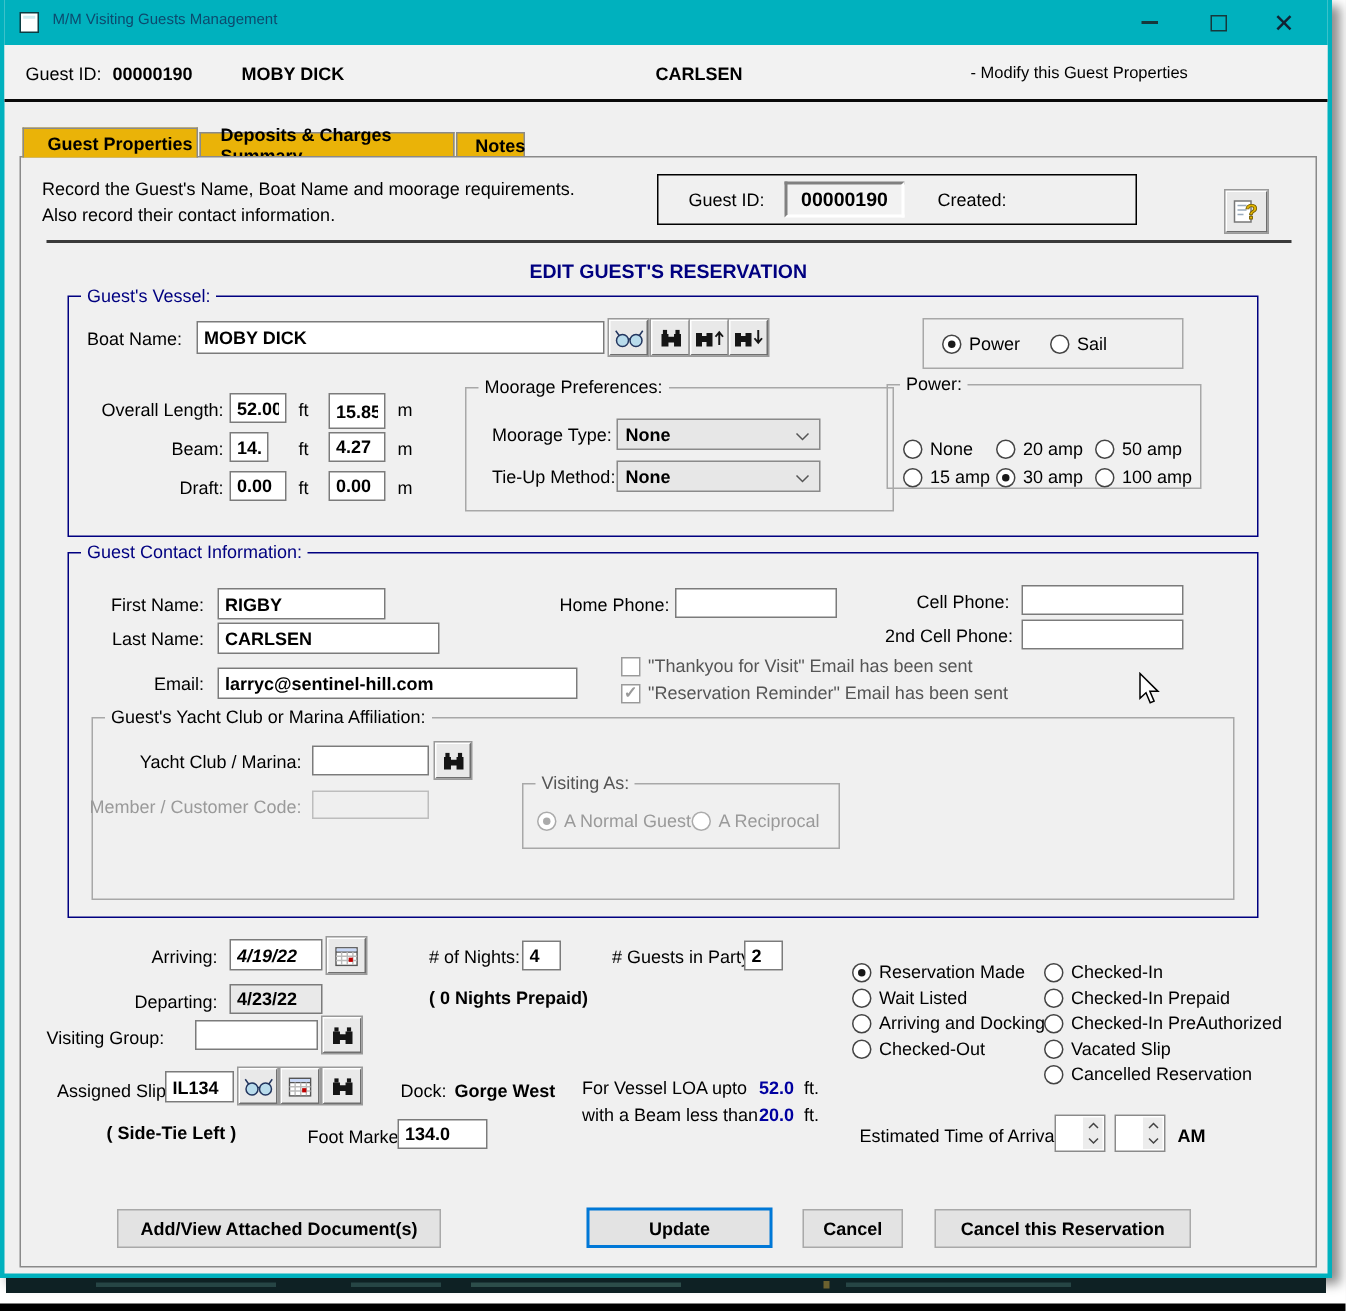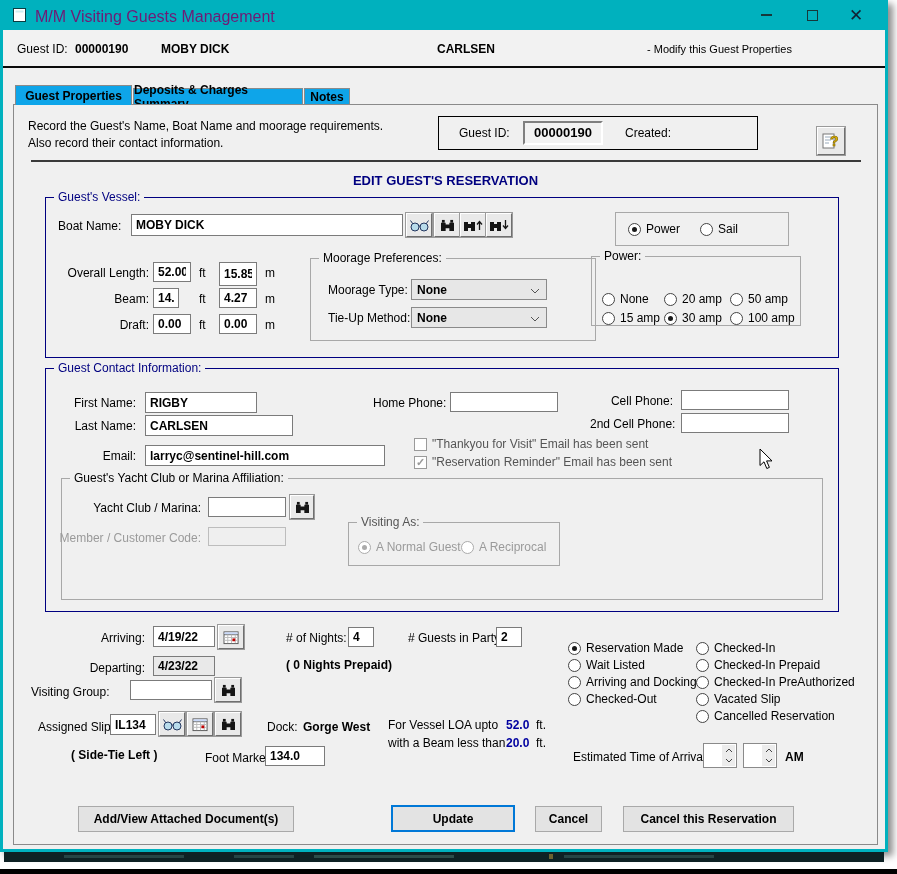--- a/index.html
+++ b/index.html
@@ -7,28 +7,28 @@
   .abs { position:absolute; }
   #win { position:absolute; left:0; top:0; width:888px; height:852px; background:#f0f0f0;
          border-left:3px solid #00b1be; border-right:3px solid #00b1be; border-bottom:3px solid #00b1be;
          box-shadow:5px 4px 7px rgba(0,0,0,.45); }
   .lbl { font-size:12px; color:#000; white-space:nowrap; }
   .b { font-weight:bold; }
   .gray { color:#9a9a9a; }
   .navy { color:#000080; }
   
   #titlebar { position:absolute; left:0; top:0; width:100%; height:30px; background:#00b1be; }
-  #title-text { position:absolute; left:32px; top:8px; font-size:16px; color:#701a75; }
+  #title-text { position:absolute; left:32px; top:8px; font-size:10px; color:#0c4a6e; }
   .wctl { position:absolute; top:0; width:34px; height:30px; display:flex; align-items:center; justify-content:center; color:#123; }
   
   #hdr { position:absolute; left:0; top:30px; width:100%; height:38px; background:#f2f2f2; border-bottom:2px solid #0a0a0a; }
   
   #panel { position:absolute; left:10px; top:104px; width:865px; height:741px; border:1px solid #8a8a8a; background:#f0f0f0; }
-  .tab { position:absolute; background:#0ea5e9; border:1px solid #8a8a8a; border-bottom:none; font-size:12px; font-weight:bold;
-         display:flex; align-items:center; justify-content:center; }
+  .tab { position:absolute; background:#eab308; border:1px solid #8a8a8a; border-bottom:none; font-size:12px; font-weight:bold;
+         display:flex; align-items:center; justify-content:center;padding-left:13px; }
   .tab.active { z-index:3; }
   
   .fld { position:absolute; border:1px solid #7b7b7b; background:#fff; font-family:"Liberation Sans",sans-serif;
          font-size:12px; font-weight:bold; padding:0 4px; color:#000; }
   .fld.ro { background:#e9e9e9; }
   .fld.dis { background:#efefef; border-color:#bdbdbd; }
   .sunken { position:absolute; border:2px solid; border-color:#808080 #fff #fff #808080; background:#f2f2f2;
             font-size:13px; font-weight:bold; text-align:center; padding-top:2px; }
   
   .grp { position:absolute; border:1px solid #000080; }
@@ -274,21 +274,21 @@
   <span class="radio dis" style="left:458px;top:540px">
       <i class="rdot"></i>
       <em class="rlbl">A Reciprocal</em>
     </span>
 
   <svg class="abs" style="left:756px;top:448px" width="15" height="23" viewBox="0 0 15 23">
     <path d="M1 1 L1 17.5 L5 13.8 L7.8 20.5 L10.4 19.4 L7.6 12.9 L13 12.9 Z" fill="#fff" stroke="#000"></path>
   </svg>
 
   <span class="abs lbl" style="left:60px;top:631px;width:82px;text-align:right">Arriving:</span>
-  <input class="fld" style="left: 150px; top: 626px; width: 62px; height: 21px;" value="4/19/22">
+  <input class="fld" style="left: 150px; top: 626px; width: 62px; height: 21px; font-style: italic;" value="4/19/22">
   <button class="ibtn" style="left:215px;top:625px">
     <svg width="17" height="15" viewBox="0 0 18 16">
       <rect x="1" y="2" width="15" height="12.5" fill="#fff" stroke="#555"></rect>
       <line x1="1" y1="5" x2="16" y2="5" stroke="#555"></line>
       <rect x="1.5" y="2.5" width="14" height="2" fill="#c8d8f8"></rect>
       <line x1="5" y1="5" x2="5" y2="14" stroke="#bbb"></line>
         <line x1="9" y1="5" x2="9" y2="14" stroke="#bbb"></line>
         <line x1="13" y1="5" x2="13" y2="14" stroke="#bbb"></line>
       <line x1="1" y1="8" x2="16" y2="8" stroke="#bbb"></line>
         <line x1="1" y1="11" x2="16" y2="11" stroke="#bbb"></line>

